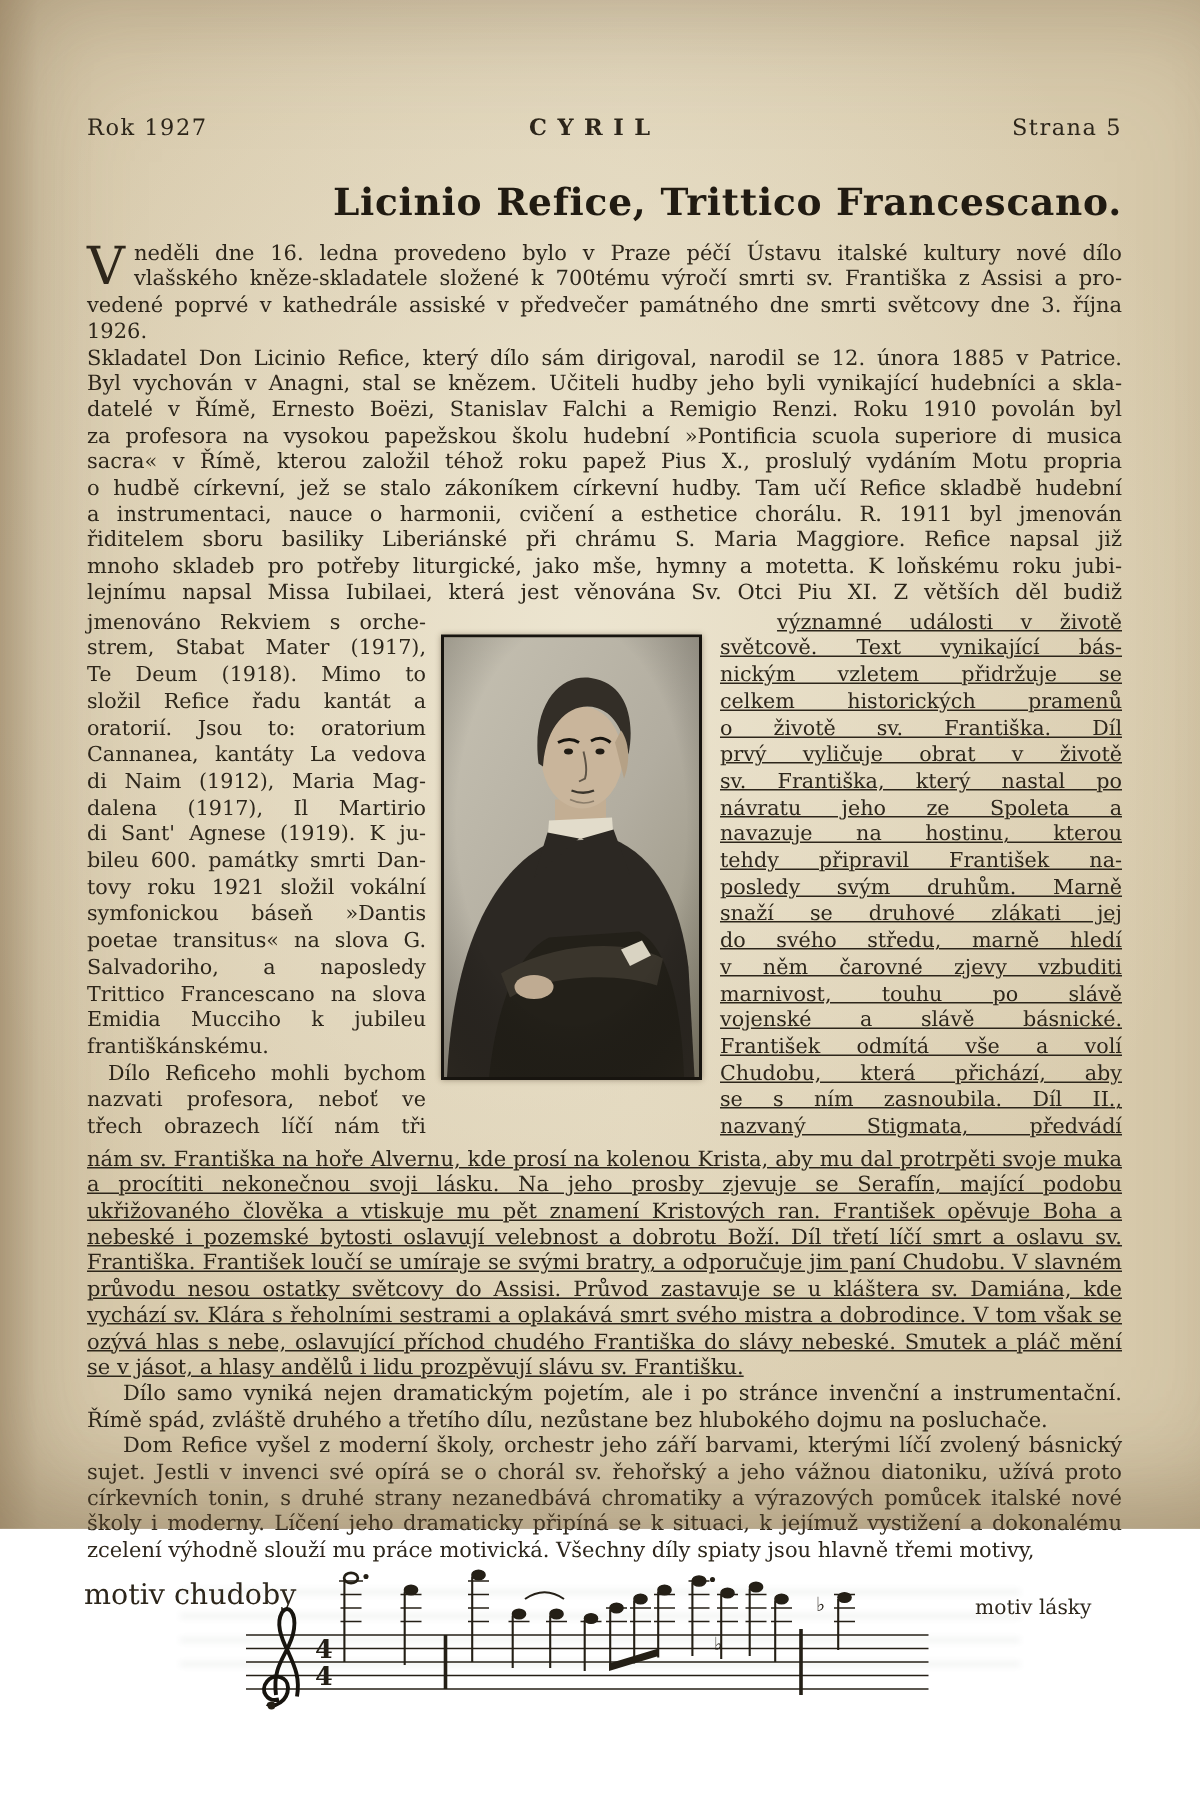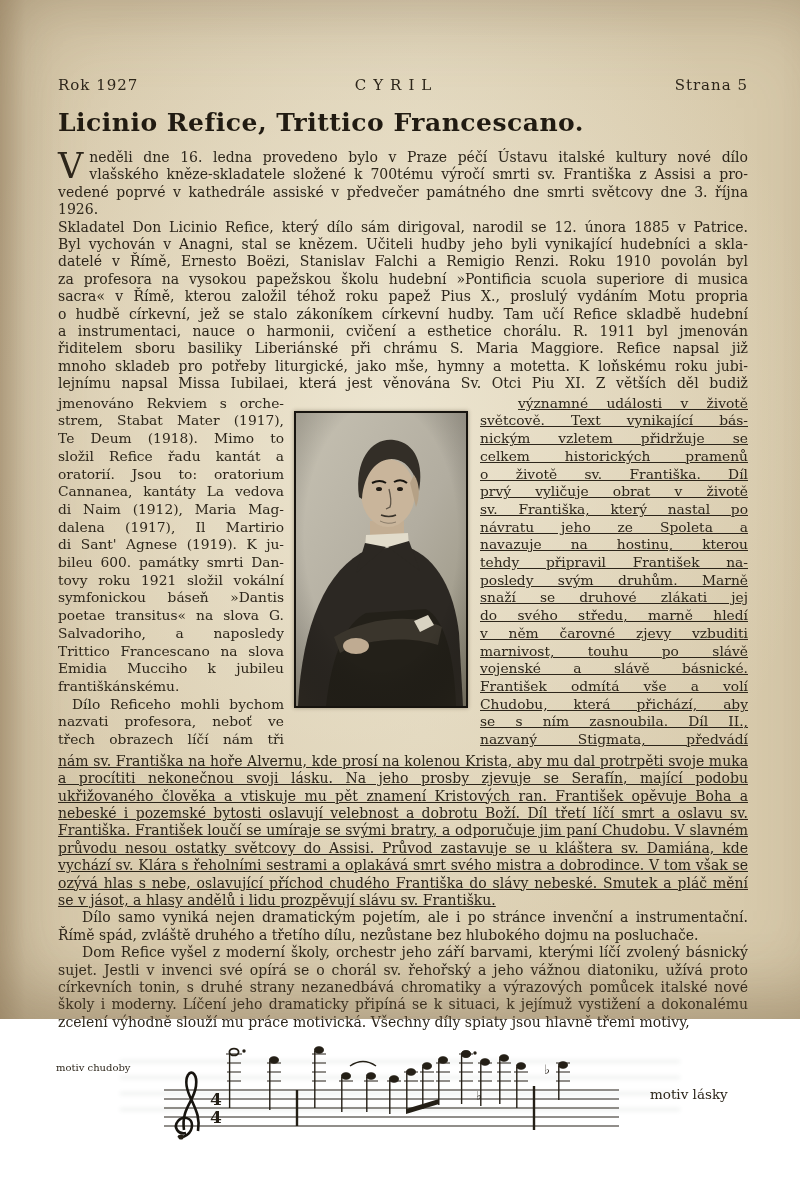--- a/index.html
+++ b/index.html
@@ -10,46 +10,46 @@
           radial-gradient(ellipse 620px 760px at 46% 42%, rgba(238,231,211,.9) 0%, rgba(238,231,211,0) 70%),
           linear-gradient(90deg,#c3b293 0%, #d7c9ab 3%, #ded2b6 50%, #d6c8a9 97%, #c8b795 100%),
           #d6c7a8;
         color:#2d261b;padding-left:44px;}
   .vignette{position:absolute;inset:0;pointer-events:none;
         box-shadow:inset 0 0 90px rgba(110,88,55,.38), inset 0 -25px 60px rgba(110,88,55,.22);}
   .content{position:absolute;left:58px;top:0;width:690px;}
   
   .hdr{display:flex;justify-content:space-between;align-items:baseline;margin-top:76px;font-size:15px;}
   .hdr .year{letter-spacing:1px;}
-  .hdr .journal{letter-spacing:7px;font-size:15px;transform:translateX(-10px);}
+  .hdr .journal{letter-spacing:7px;font-size:15px;transform:translateX(-10px);font-weight:bold;}
   .hdr .pageno{letter-spacing:1px;}
   
-  h1.title{margin:14px 0 0 0;text-align:left;font-size:25px;font-weight:bold;
+  h1.title{margin:26px 0 0 0;text-align:right;font-size:25px;font-weight:bold;
            letter-spacing:.5px;color:#211b12;}
   
   .intro{margin-top:12px;font-size:14px;line-height:17.4px;
          text-align:justify;text-align-last:justify;}
   .intro .cap{float:left;font-size:35px;line-height:30px;padding:2px 6px 0 0;font-weight:normal;}
   .preline{white-space:pre-line;}
   
   .cols{display:flex;margin-top:2px;}
   .colL{width:226px;font-size:13.8px;line-height:17.7px;text-align:justify;text-align-last:justify;}
   .colL .p2{text-indent:14px;}
   .colR{flex:1;margin-left:12px;font-size:13.8px;line-height:17.7px;
         text-align:justify;text-align-last:justify;text-indent:38px;text-decoration:underline;}
   .photoBox{width:174px;margin:16px 0 0 10px;flex:0 0 auto;}
   .photoBox svg{display:block;border:2px solid #17140f;box-shadow:0 0 4px rgba(60,45,25,.4);}
   
   .para{font-size:14px;line-height:17.4px;text-align:justify;margin:0;}
   .para.ind{text-indent:24px;}
   .cont{margin-top:4px;text-decoration:underline;}
   
   .music{position:absolute;left:50px;top:1038px;width:706px;height:120px;}
-  .music .labL{position:absolute;left:6px;top:24px;font-size:10px;}
-  .music .labR{position:absolute;left:600px;top:48px;font-size:13.5px;}
+  .music .labL{position:absolute;left:6px;top:14px;font-size:19px;}
+  .music .labR{position:absolute;left:600px;top:26px;font-size:13.5px;}
   .music svg{position:absolute;left:64px;top:0;}
   .ghost{position:absolute;left:120px;top:1060px;width:560px;height:60px;opacity:.10;
          filter:blur(2px);background:repeating-linear-gradient(180deg,#5c6f63 0 3px,transparent 3px 16px);
          pointer-events:none;}
   .stroke{stroke:#17140f;fill:none;}
 </style>
 </head>
 <body>
 
 <div class="page">

